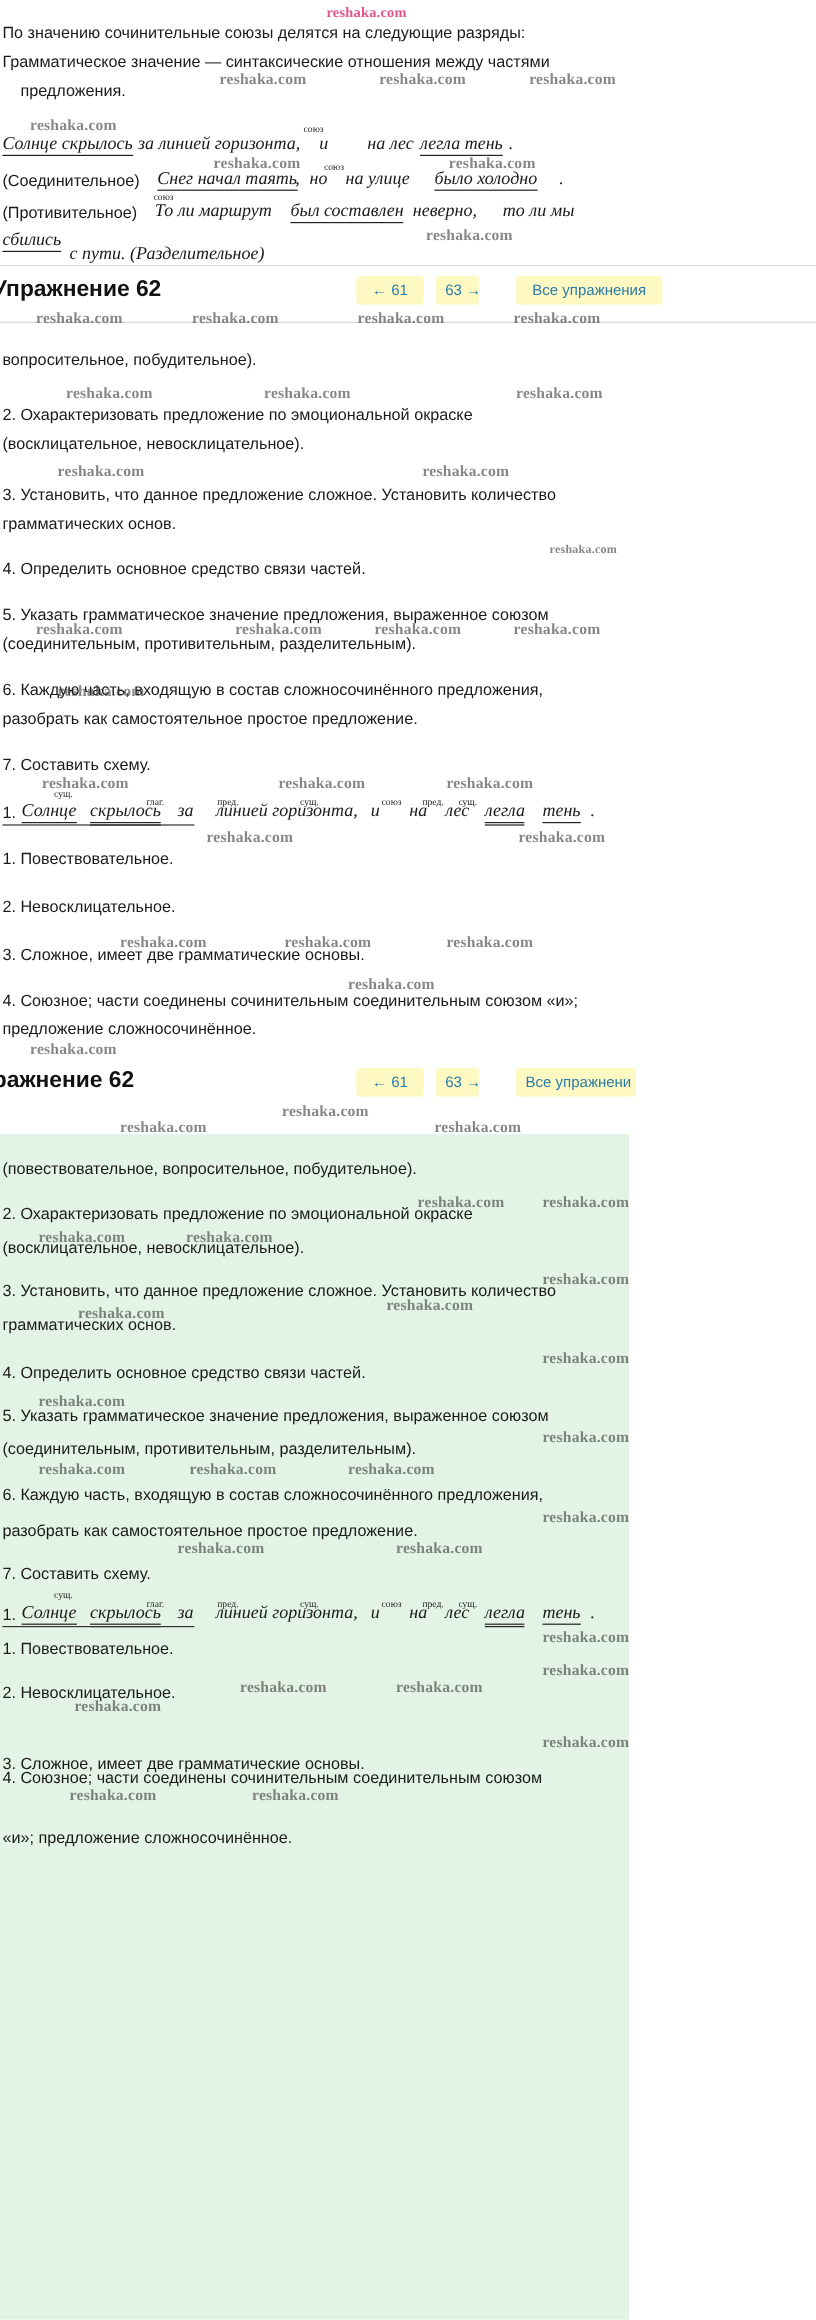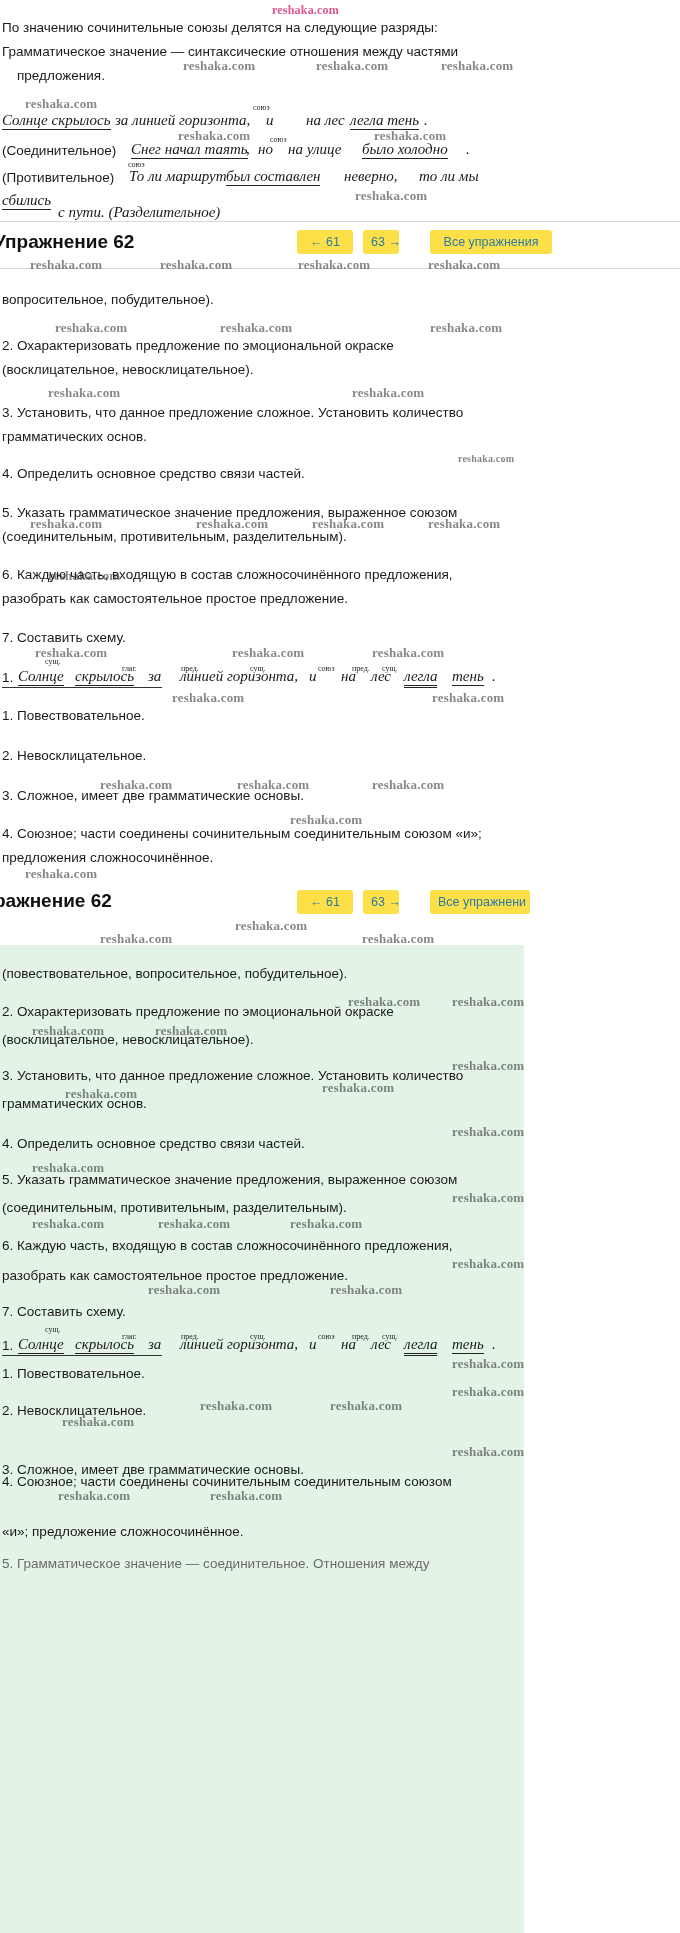--- a/index.html
+++ b/index.html
@@ -83,21 +83,21 @@
     font-size: 19px;
     font-weight: bold;
     color: #111;
     font-family: "Liberation Sans", sans-serif;
   }
   .navbtn {
     position: absolute;
     top: 8px;
     height: 24px;
     line-height: 24px;
-    background: #fde047;
+    background: #fef9c3;
     color: #2a7ca8;
     border-radius: 3px;
     font-size: 12.5px;
     text-align: center;
     padding: 0 8px;
     box-sizing: border-box;
     cursor: pointer;
     white-space: nowrap;
   }
   .navprev { left: 297px; width: 56px; }
@@ -169,21 +169,21 @@
   <div class="tx serif uu" style="left:131px; top:141px;">Снег начал таять</div>
   <div class="tx serif" style="left:246px; top:141px;">,</div>
   <div class="tx serif" style="left:258px; top:141px;">но</div>
   <div class="tx serif" style="left:288px; top:141px;">на улице</div>
   <div class="tx serif uu" style="left:362px; top:141px;">было холодно</div>
   <div class="tx serif" style="left:466px; top:141px;">.</div>
 
   <div class="lbl" style="left:128px; top:160px;">союз</div>
   <div class="tx" style="left:2px; top:170px;">(Противительное)</div>
   <div class="tx serif" style="left:129px; top:168px;">То ли маршрут</div>
-  <div class="tx serif uu" style="left:226px; top:168px;">был составлен</div>
+  <div class="tx serif uu" style="left:242px; top:168px;">был составлен</div>
   <div class="tx serif" style="left:344px; top:168px;">неверно,</div>
   <div class="tx serif" style="left:419px; top:168px;">то ли мы</div>
   <div class="tx serif uu" style="left:2px; top:192px;">сбились</div>
   <div class="tx serif" style="left:58px; top:204px;">с пути. (Разделительное)</div>
 
   <div class="divider" style="top:221px;"></div>
   <div class="exbar" style="top:222px;">
     <div class="extitle">Упражнение 62</div>
     <div class="navbtn navprev">← 61</div>
     <div class="navbtn navnext">63 →</div>
@@ -221,21 +221,21 @@
   <div class="tx serif dbl" style="left:404px; top:668px;">легла</div>
   <div class="tx serif uu" style="left:452px; top:668px;">тень</div>
   <div class="tx serif" style="left:492px; top:668px;">.</div>
 
   <div class="tx" style="left:2px; top:686px; width:160px; border-bottom:1px solid #333; height:1px; padding:0;"></div>
 
   <div class="tx" style="left:2px; top:708px;">1. Повествовательное.</div>
   <div class="tx" style="left:2px; top:748px;">2. Невосклицательное.</div>
   <div class="tx" style="left:2px; top:788px;">3. Сложное, имеет две грамматические основы.</div>
   <div class="tx" style="left:2px; top:826px;">4. Союзное; части соединены сочинительным соединительным союзом «и»;</div>
-  <div class="tx" style="left:2px; top:850px;">предложения сложносочинённое.</div>
+  <div class="tx" style="left:2px; top:850px;">предложение сложносочинённое.</div>
   <div class="tx" style="left:2px; top:882px; color:#6b6b6b;">5. Грамматическое значение — соединительное. Отношения между частями</div>
 
   <div class="toprule"></div>
   <div class="exbar2">
     <div class="extitle" style="top:10px;">ражнение 62</div>
     <div class="navbtn navprev" style="top:10px;">← 61</div>
     <div class="navbtn navnext" style="top:10px;">63 →</div>
     <div class="navbtn navall" style="top:10px; width:100px;">Все упражнени</div>
   </div>
 
@@ -273,21 +273,20 @@
   <div class="tx serif dbl" style="left:404px; top:1336px;">легла</div>
   <div class="tx serif uu" style="left:452px; top:1336px;">тень</div>
   <div class="tx serif" style="left:492px; top:1336px;">.</div>
   <div class="tx" style="left:2px; top:1354px; width:160px; border-bottom:1px solid #333; height:1px;"></div>
 
   <div class="tx" style="left:2px; top:1366px;">1. Повествовательное.</div>
   <div class="tx" style="left:2px; top:1403px;">2. Невосклицательное.</div>
   <div class="tx" style="left:2px; top:1462px;">3. Сложное, имеет две грамматические основы.</div>
   <div class="tx" style="left:2px; top:1430px;margin-top:44px;">4. Союзное; части соединены сочинительным соединительным союзом</div>
   <div class="tx" style="left:2px; top:1524px;">«и»; предложение сложносочинённое.</div>
-  <div class="tx" style="left:2px; top:1556px; color:#6b6b6b;">5. Грамматическое значение — соединительное. Отношения между</div>
 
   <div id="wm-layer">
       <div class="wm pink" style="left: 272px; top: 3px;">reshaka.com</div>
       <div class="wm" style="left: 183px; top: 58px;">reshaka.com</div>
       <div class="wm" style="left: 316px; top: 58px;">reshaka.com</div>
       <div class="wm" style="left: 441px; top: 58px;">reshaka.com</div>
       <div class="wm" style="left: 25px; top: 96px;">reshaka.com</div>
       <div class="wm" style="left: 178px; top: 128px;">reshaka.com</div>
       <div class="wm" style="left: 374px; top: 128px;">reshaka.com</div>
       <div class="wm" style="left: 355px; top: 188px;">reshaka.com</div>

